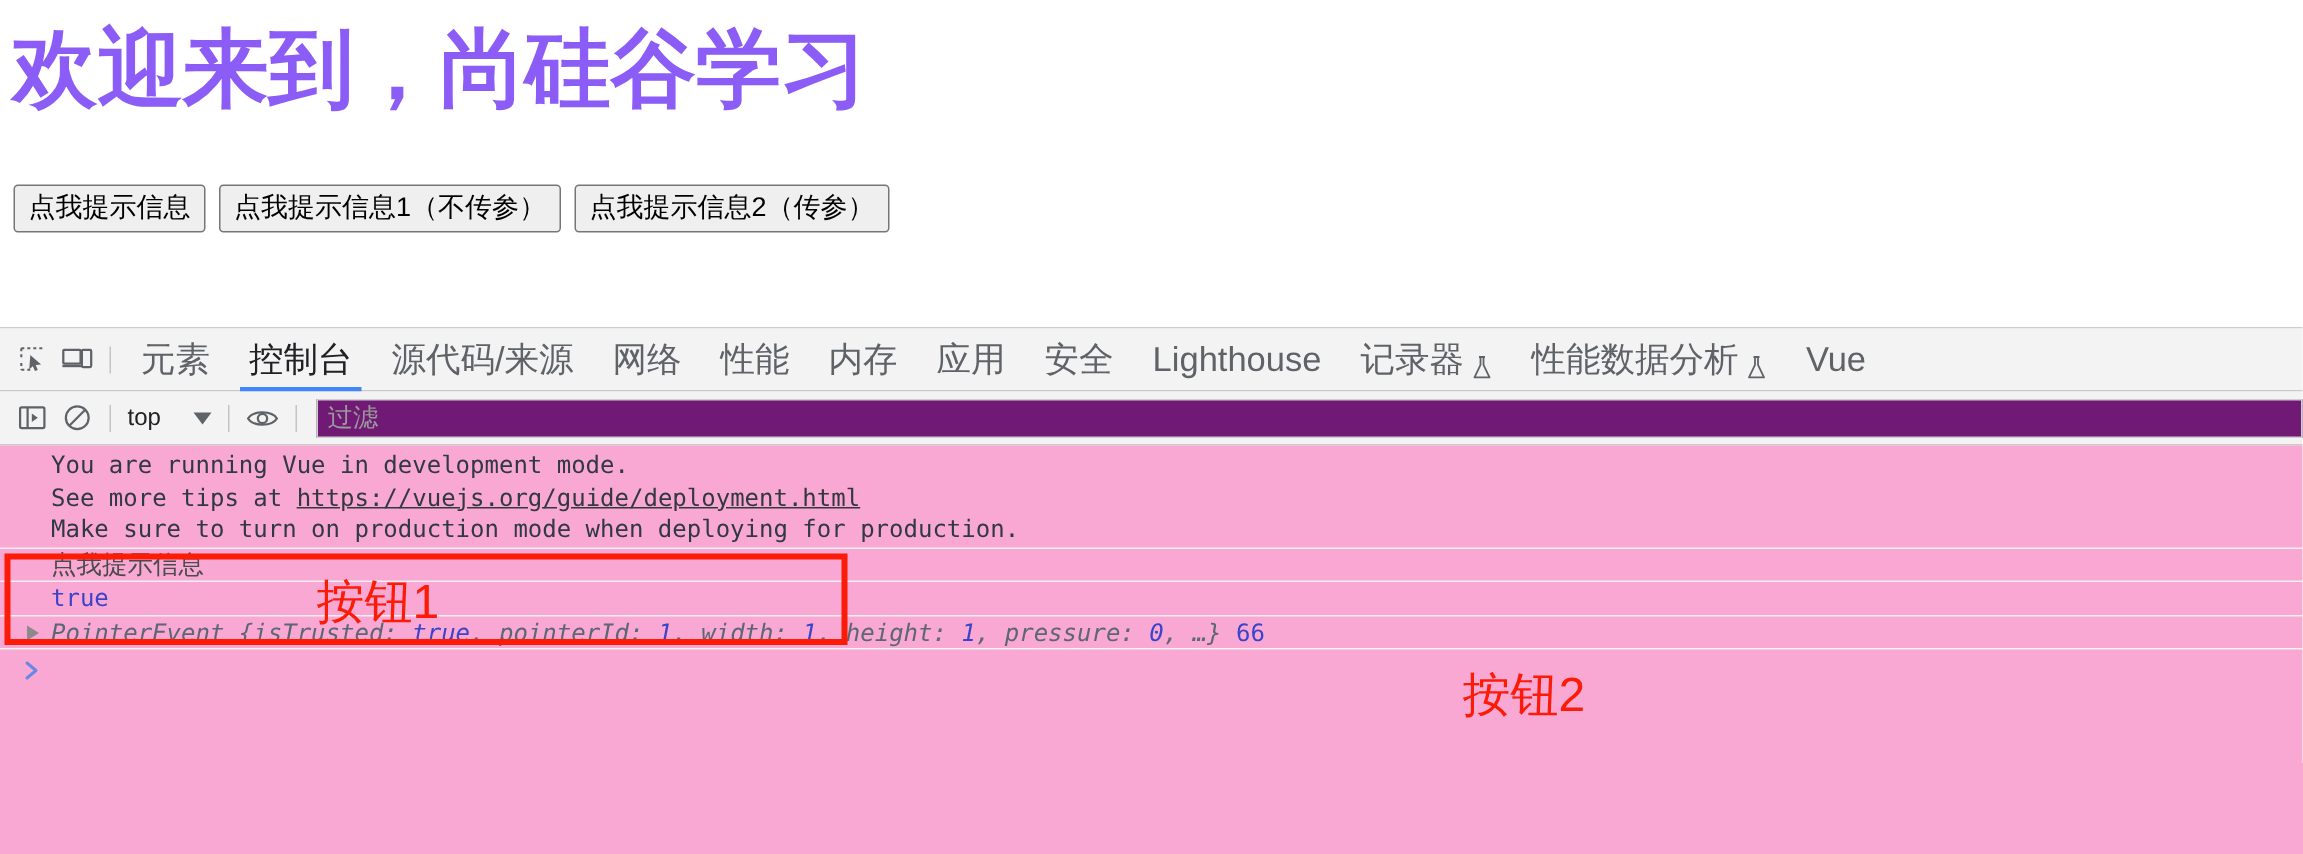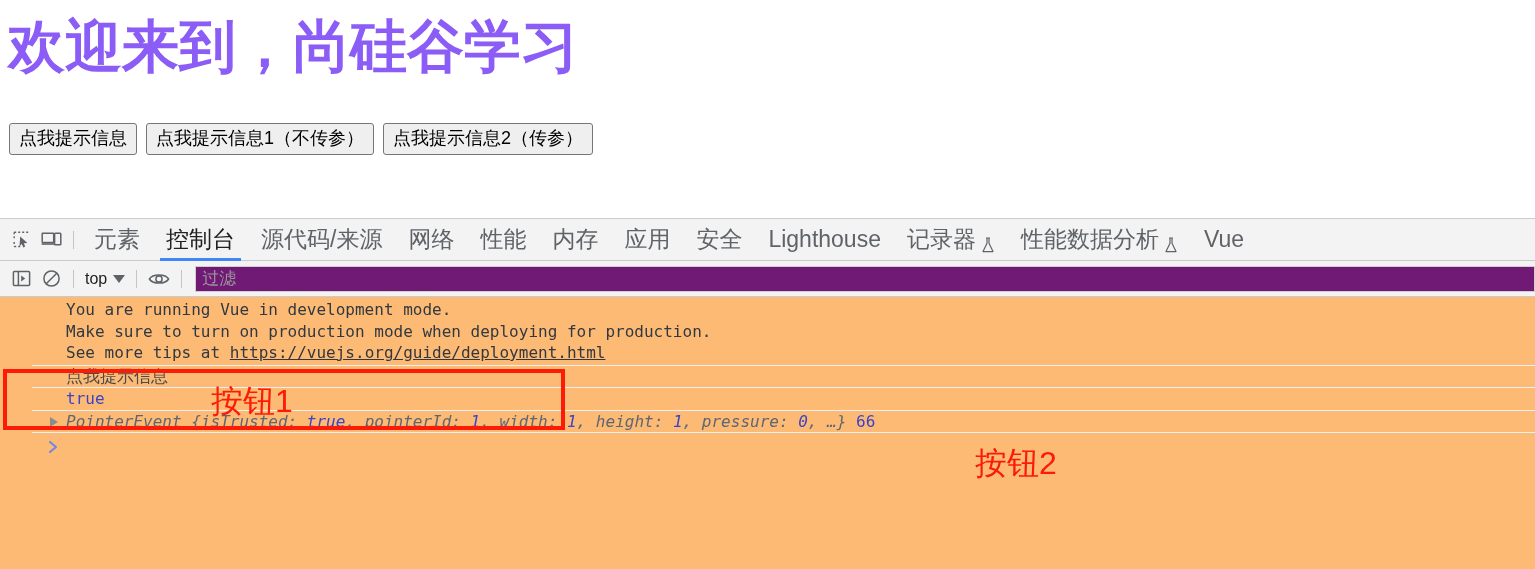--- a/index.html
+++ b/index.html
@@ -141,21 +141,21 @@
     background: #f3f3f3;
     border-bottom: 1px solid #cacaca;
     display: flex;
     align-items: center;
     padding-left: 6px;
     box-sizing: border-box;
   }
   .ctx-select {
     display: flex;
     align-items: center;
-    gap: 6px;
+    gap: 22px;
     font-size: 16px;
     color: #202124;
     padding: 0 4px;
     cursor: pointer;
     font-family: "Liberation Sans", sans-serif;
   }
   .caret-down {
     width: 0; height: 0;
     border-left: 6px solid transparent;
     border-right: 6px solid transparent;
@@ -174,25 +174,24 @@
     box-sizing: border-box;
     font-family: "Liberation Sans", sans-serif;
     outline: none;
   }
   #filter-input::placeholder { color: #9a9a9a; opacity: 1; }
 
   
   #console-body {
     position: relative;
     height: 272px;
-    background: #fdba74;
+    background: #f9a8d4;
     overflow: hidden;
     font-family: "DejaVu Sans Mono", monospace;
     font-size: 16px;
-    padding-left: 32px;
   }
 
   .console-row {
     position: relative;
     padding: 0px 0 0px 34px;
     border-bottom: 1px solid #f0f0f0;
     color: #303942;
     white-space: nowrap;
     line-height: 21.5px;
     min-height: 21px;
@@ -397,22 +396,22 @@
 
     <div class="tabbar-sep"></div>
 
     <input id="filter-input" type="text" placeholder="过滤" style="">
   </div>
 
   <div id="console-body">
 
     <div class="vue-warn-block">
       <div>You are running Vue in development mode.</div>
+      <div><span>See more tips at </span><a class="vue-link" href="#">https://vuejs.org/guide/deployment.html</a></div>
       <div>Make sure to turn on production mode when deploying for production.</div>
-      <div><span>See more tips at </span><a class="vue-link" href="#">https://vuejs.org/guide/deployment.html</a></div>
     </div>
 
     <div class="console-row">
       <span class="cn-log">点我提示信息</span>
     </div>
 
     <div class="console-row">
       <span class="bool-val">true</span>
     </div>
 

